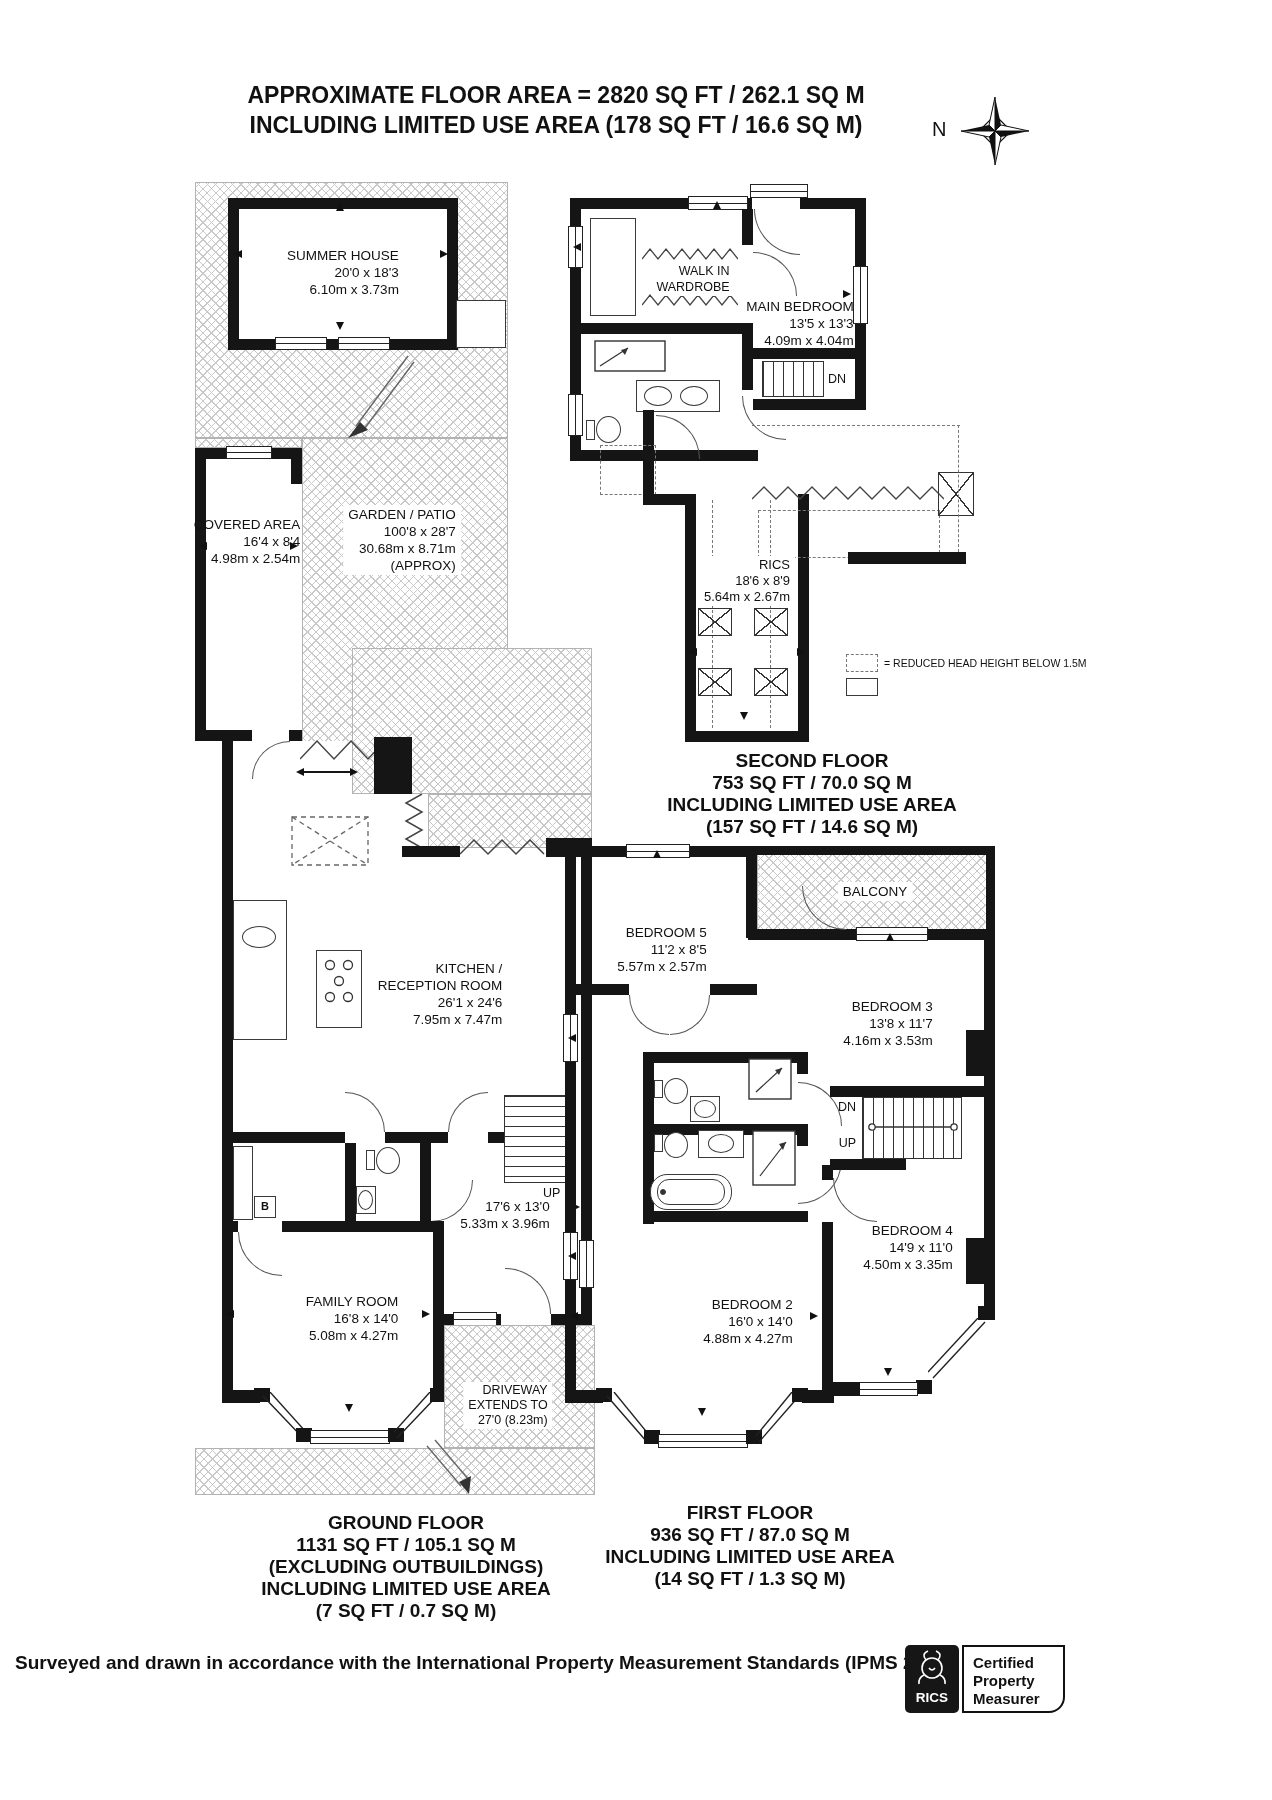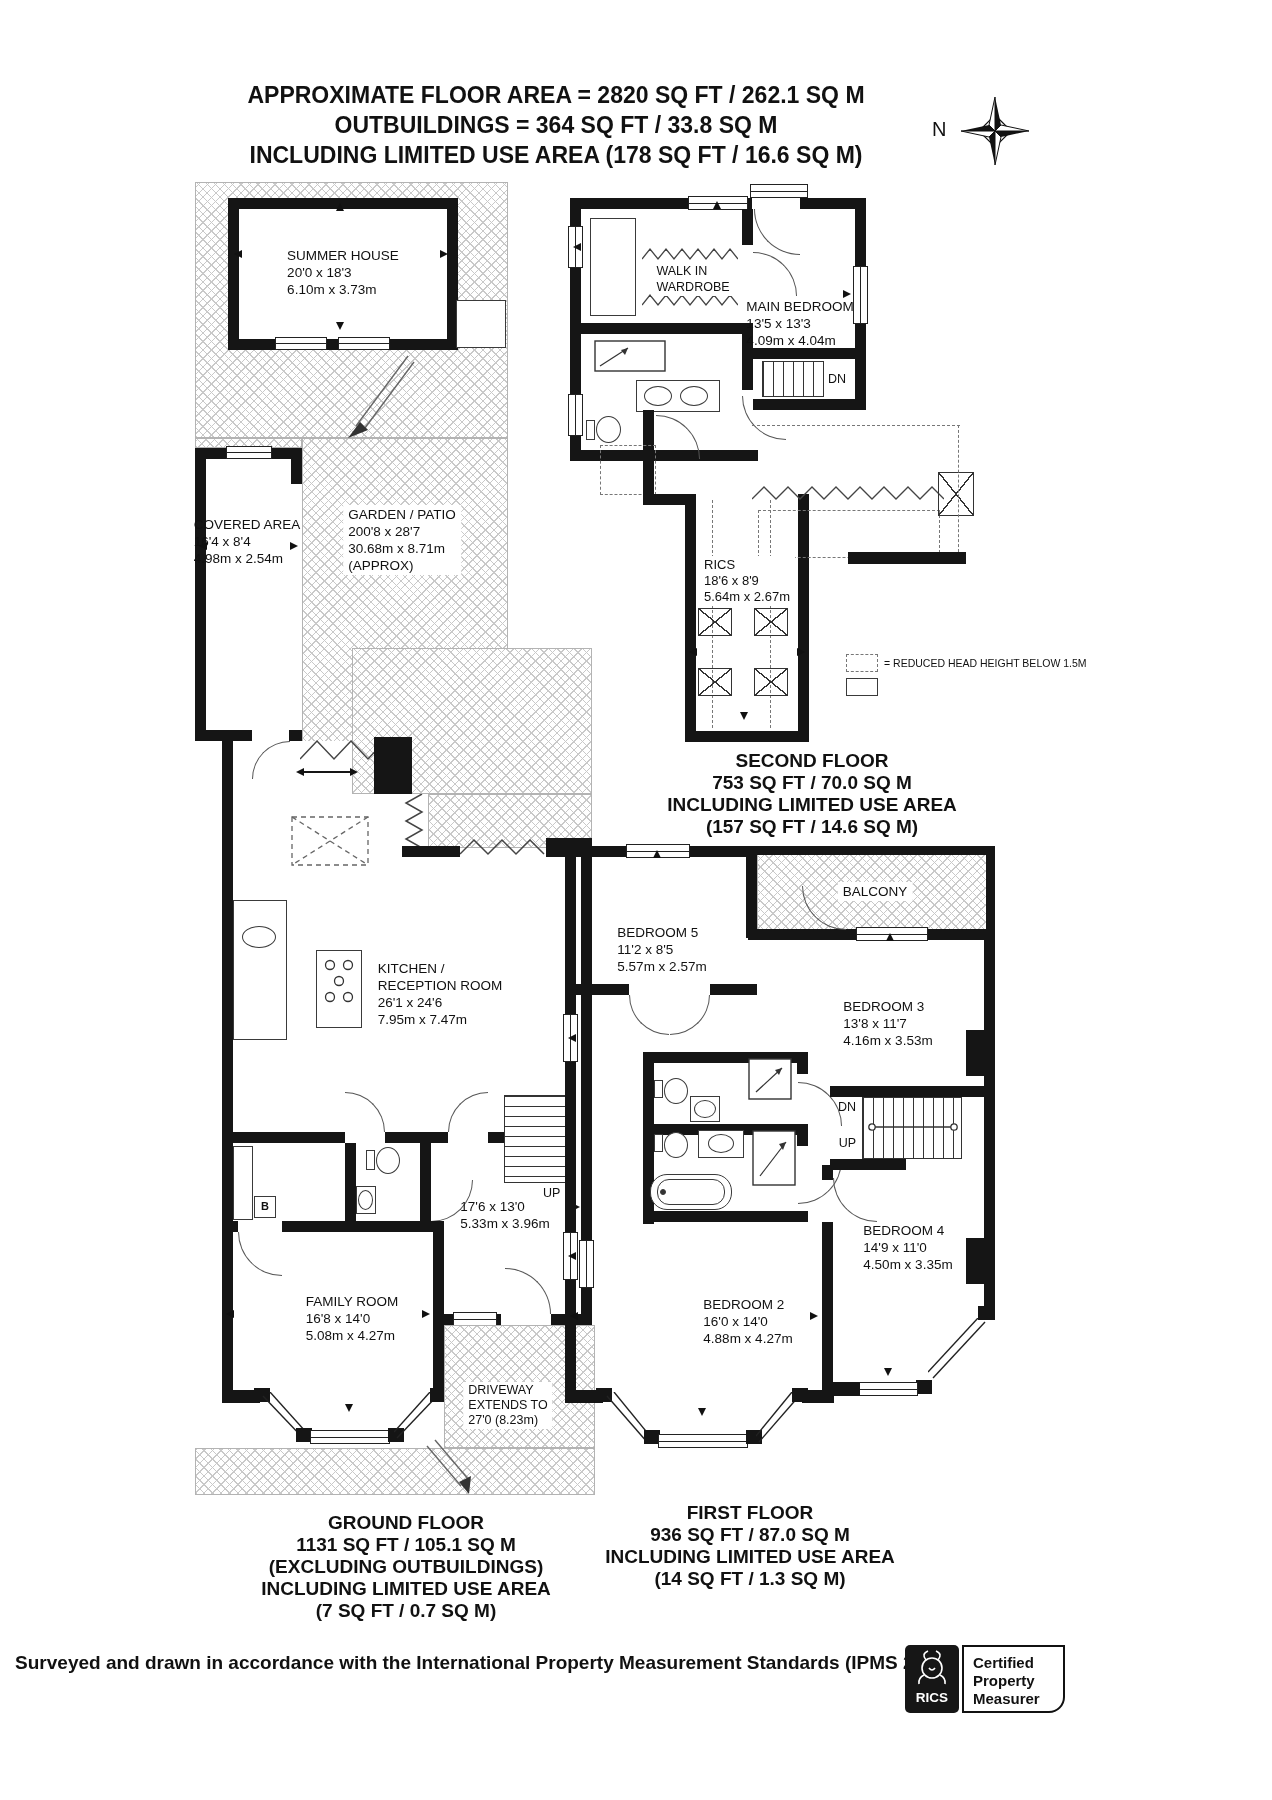--- a/index.html
+++ b/index.html
@@ -23,21 +23,21 @@
   .dline-v{position:absolute;width:0;border-left:1.5px dashed #777}
   .d-tr{position:absolute;border-top:1.3px solid #555;border-right:1.3px solid #555;border-top-right-radius:100%}
   .d-tl{position:absolute;border-top:1.3px solid #555;border-left:1.3px solid #555;border-top-left-radius:100%}
   .d-br{position:absolute;border-bottom:1.3px solid #555;border-right:1.3px solid #555;border-bottom-right-radius:100%}
   .d-bl{position:absolute;border-bottom:1.3px solid #555;border-left:1.3px solid #555;border-bottom-left-radius:100%}
   .stairs-h{position:absolute;border:1.3px solid #333;background:repeating-linear-gradient(180deg,#333 0 1.3px,transparent 1.3px 10px)}
   .stairs-v{position:absolute;border:1.3px solid #333;background:repeating-linear-gradient(90deg,#333 0 1.3px,transparent 1.3px 10px)}
   .xbox{position:absolute;border:1.4px solid #333;background:
     linear-gradient(to top right,transparent calc(50% - .7px),#333 calc(50% - .7px) calc(50% + .7px),transparent calc(50% + .7px)),
     linear-gradient(to bottom right,transparent calc(50% - .7px),#333 calc(50% - .7px) calc(50% + .7px),transparent calc(50% + .7px))}
-  .lbl{position:absolute;font-size:13.5px;line-height:17px;text-align:left;transform:translateX(-50%);white-space:nowrap}
+  .lbl{position:absolute;font-size:13.5px;line-height:17px;text-align:right;transform:translateX(-50%);white-space:nowrap}
   .lbl.bg{background:#fff;padding:1px 5px}
   .small{font-size:12.5px;line-height:15px}
   .title{position:absolute;font-weight:700;font-size:19px;line-height:22px;text-align:center;transform:translateX(-50%);white-space:nowrap}
   .hdr{font-weight:700;font-size:23px;line-height:30px;text-align:center;white-space:nowrap}
   .tag{position:absolute;font-size:12.5px;white-space:nowrap}
   .arr{position:absolute;width:0;height:0}
   .a-up{border-left:4.5px solid transparent;border-right:4.5px solid transparent;border-bottom:8px solid #111}
   .a-down{border-left:4.5px solid transparent;border-right:4.5px solid transparent;border-top:8px solid #111}
   .a-left{border-top:4.5px solid transparent;border-bottom:4.5px solid transparent;border-right:8px solid #111}
   .a-right{border-top:4.5px solid transparent;border-bottom:4.5px solid transparent;border-left:8px solid #111}
@@ -45,21 +45,20 @@
   .cpm-box{position:absolute;background:#fff;border:2.5px solid #111;border-radius:0 0 16px 0;
            font-weight:700;font-size:15px;line-height:18px;padding:7px 0 0 9px}
 </style>
 </head>
 <body>
 
 <div class="canvas">
 
   <div class="abs" style="left:36px;top:80px;width:1040px">
     <div class="hdr">APPROXIMATE FLOOR AREA = 2820 SQ FT / 262.1 SQ M</div>
-    <div class="hdr">OUTBUILDINGS = 364 SQ FT / 33.8 SQ M</div>
     <div class="hdr">INCLUDING LIMITED USE AREA (178 SQ FT / 16.6 SQ M)</div>
   </div>
 
   <div class="tag" style="left:932px;top:118px;font-size:20px">N</div>
   <svg class="abs" style="left:958px;top:94px" width="74" height="74" viewBox="0 0 74 74">
     <polygon points="37,21 53,37 37,53 21,37" fill="#fff" stroke="#111" stroke-width="1.2"></polygon>
     <polygon points="37,3 43,31 37,37" fill="#111"></polygon>
       <polygon points="37,3 31,31 37,37" fill="#fff" stroke="#111" stroke-width="1"></polygon>
     <polygon points="71,37 43,43 37,37" fill="#111"></polygon>
       <polygon points="71,37 43,31 37,37" fill="#fff" stroke="#111" stroke-width="1"></polygon>
@@ -103,21 +102,21 @@
   <div class="lbl" style="left:247px;top:516px">
     <div>COVERED AREA</div>
     <div>16'4 x 8'4</div>
     <div>4.98m x 2.54m</div>
   </div>
   <div class="arr a-left" style="left:199px;top:542px"></div>
   <div class="arr a-right" style="left:290px;top:542px"></div>
 
   <div class="lbl bg" style="left:402px;top:505px">
     <div>GARDEN / PATIO</div>
-    <div>200'8 x 28'7</div>
+    <div>100'8 x 28'7</div>
     <div>30.68m x 8.71m</div>
     <div>(APPROX)</div>
   </div>
 
   <div class="room" style="left:222px;top:741px;width:370px;height:662px"></div>
   <div class="hatch" style="left:352px;top:648px;width:240px;height:146px"></div>
   <div class="hatch" style="left:428px;top:794px;width:164px;height:54px"></div>
 
   <div class="d-tl" style="left:252px;top:741px;width:38px;height:38px"></div>
 

